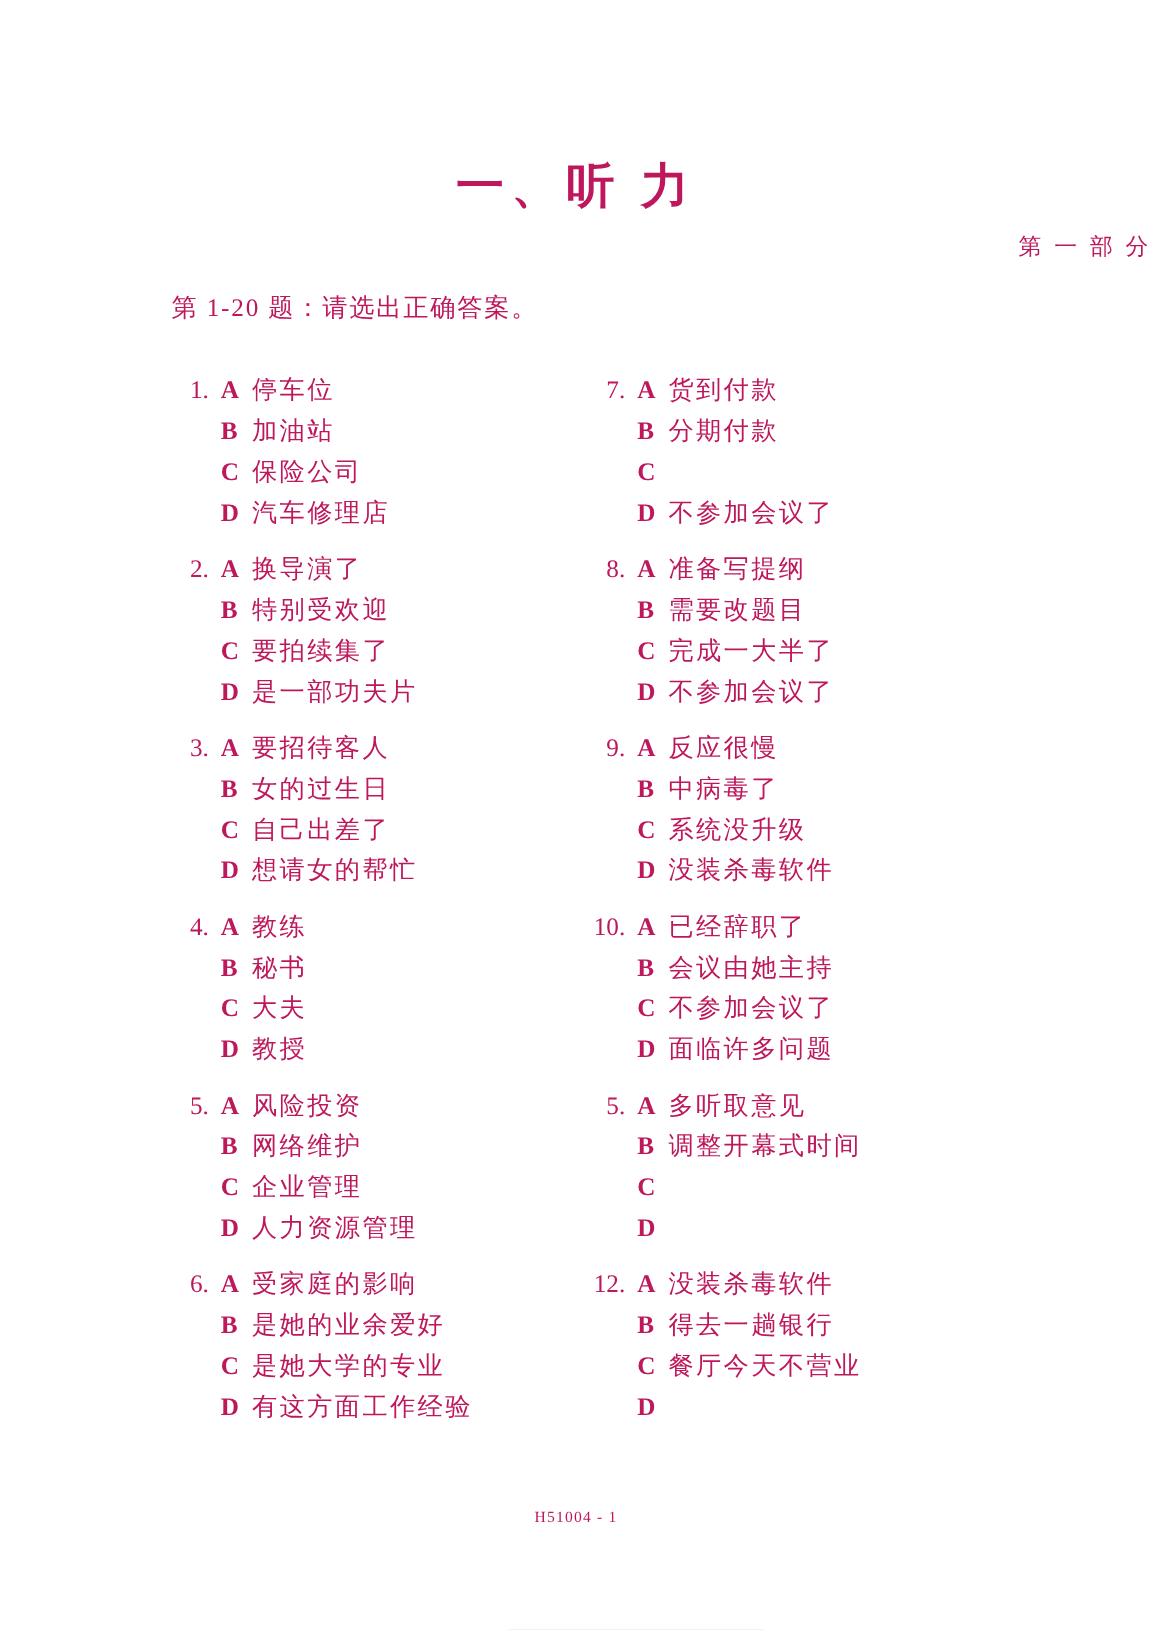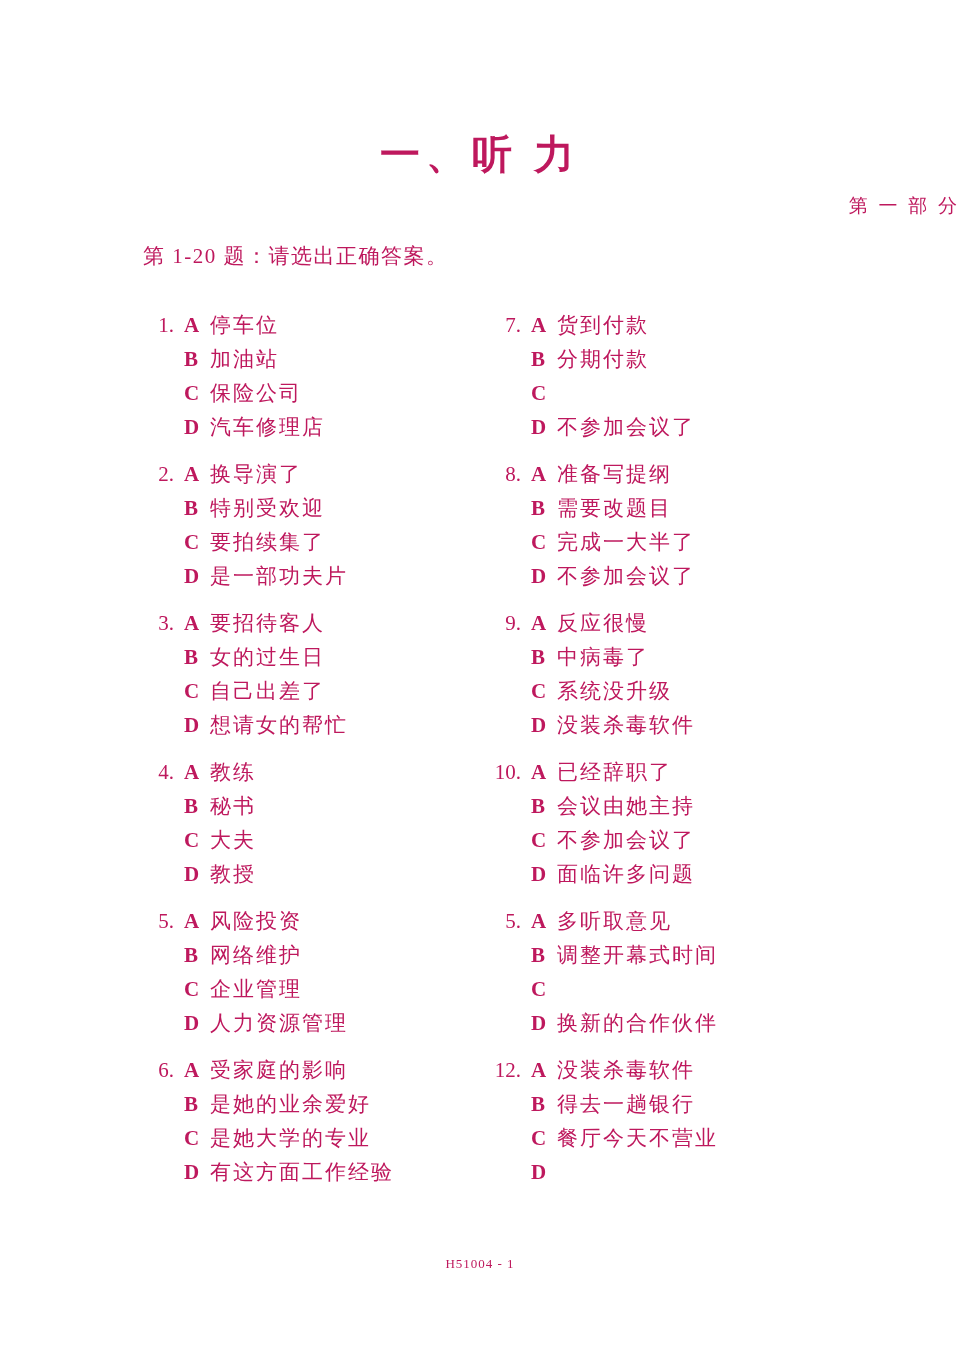--- a/index.html
+++ b/index.html
@@ -348,21 +348,20 @@
             <span class="lab">B</span>
             <span class="txt">调整开幕式时间</span>
           </div>
         <div class="row">
             <span class="num"></span>
             <span class="lab">C</span>
           </div>
         <div class="row">
             <span class="num"></span>
             <span class="lab">D</span>
-            <span class="txt">换新的合作伙伴</span>
           </div>
       </div>
 
       <div class="q">
         <div class="row">
             <span class="num">12.</span>
             <span class="lab">A</span>
             <span class="txt">没装杀毒软件</span>
           </div>
         <div class="row">

